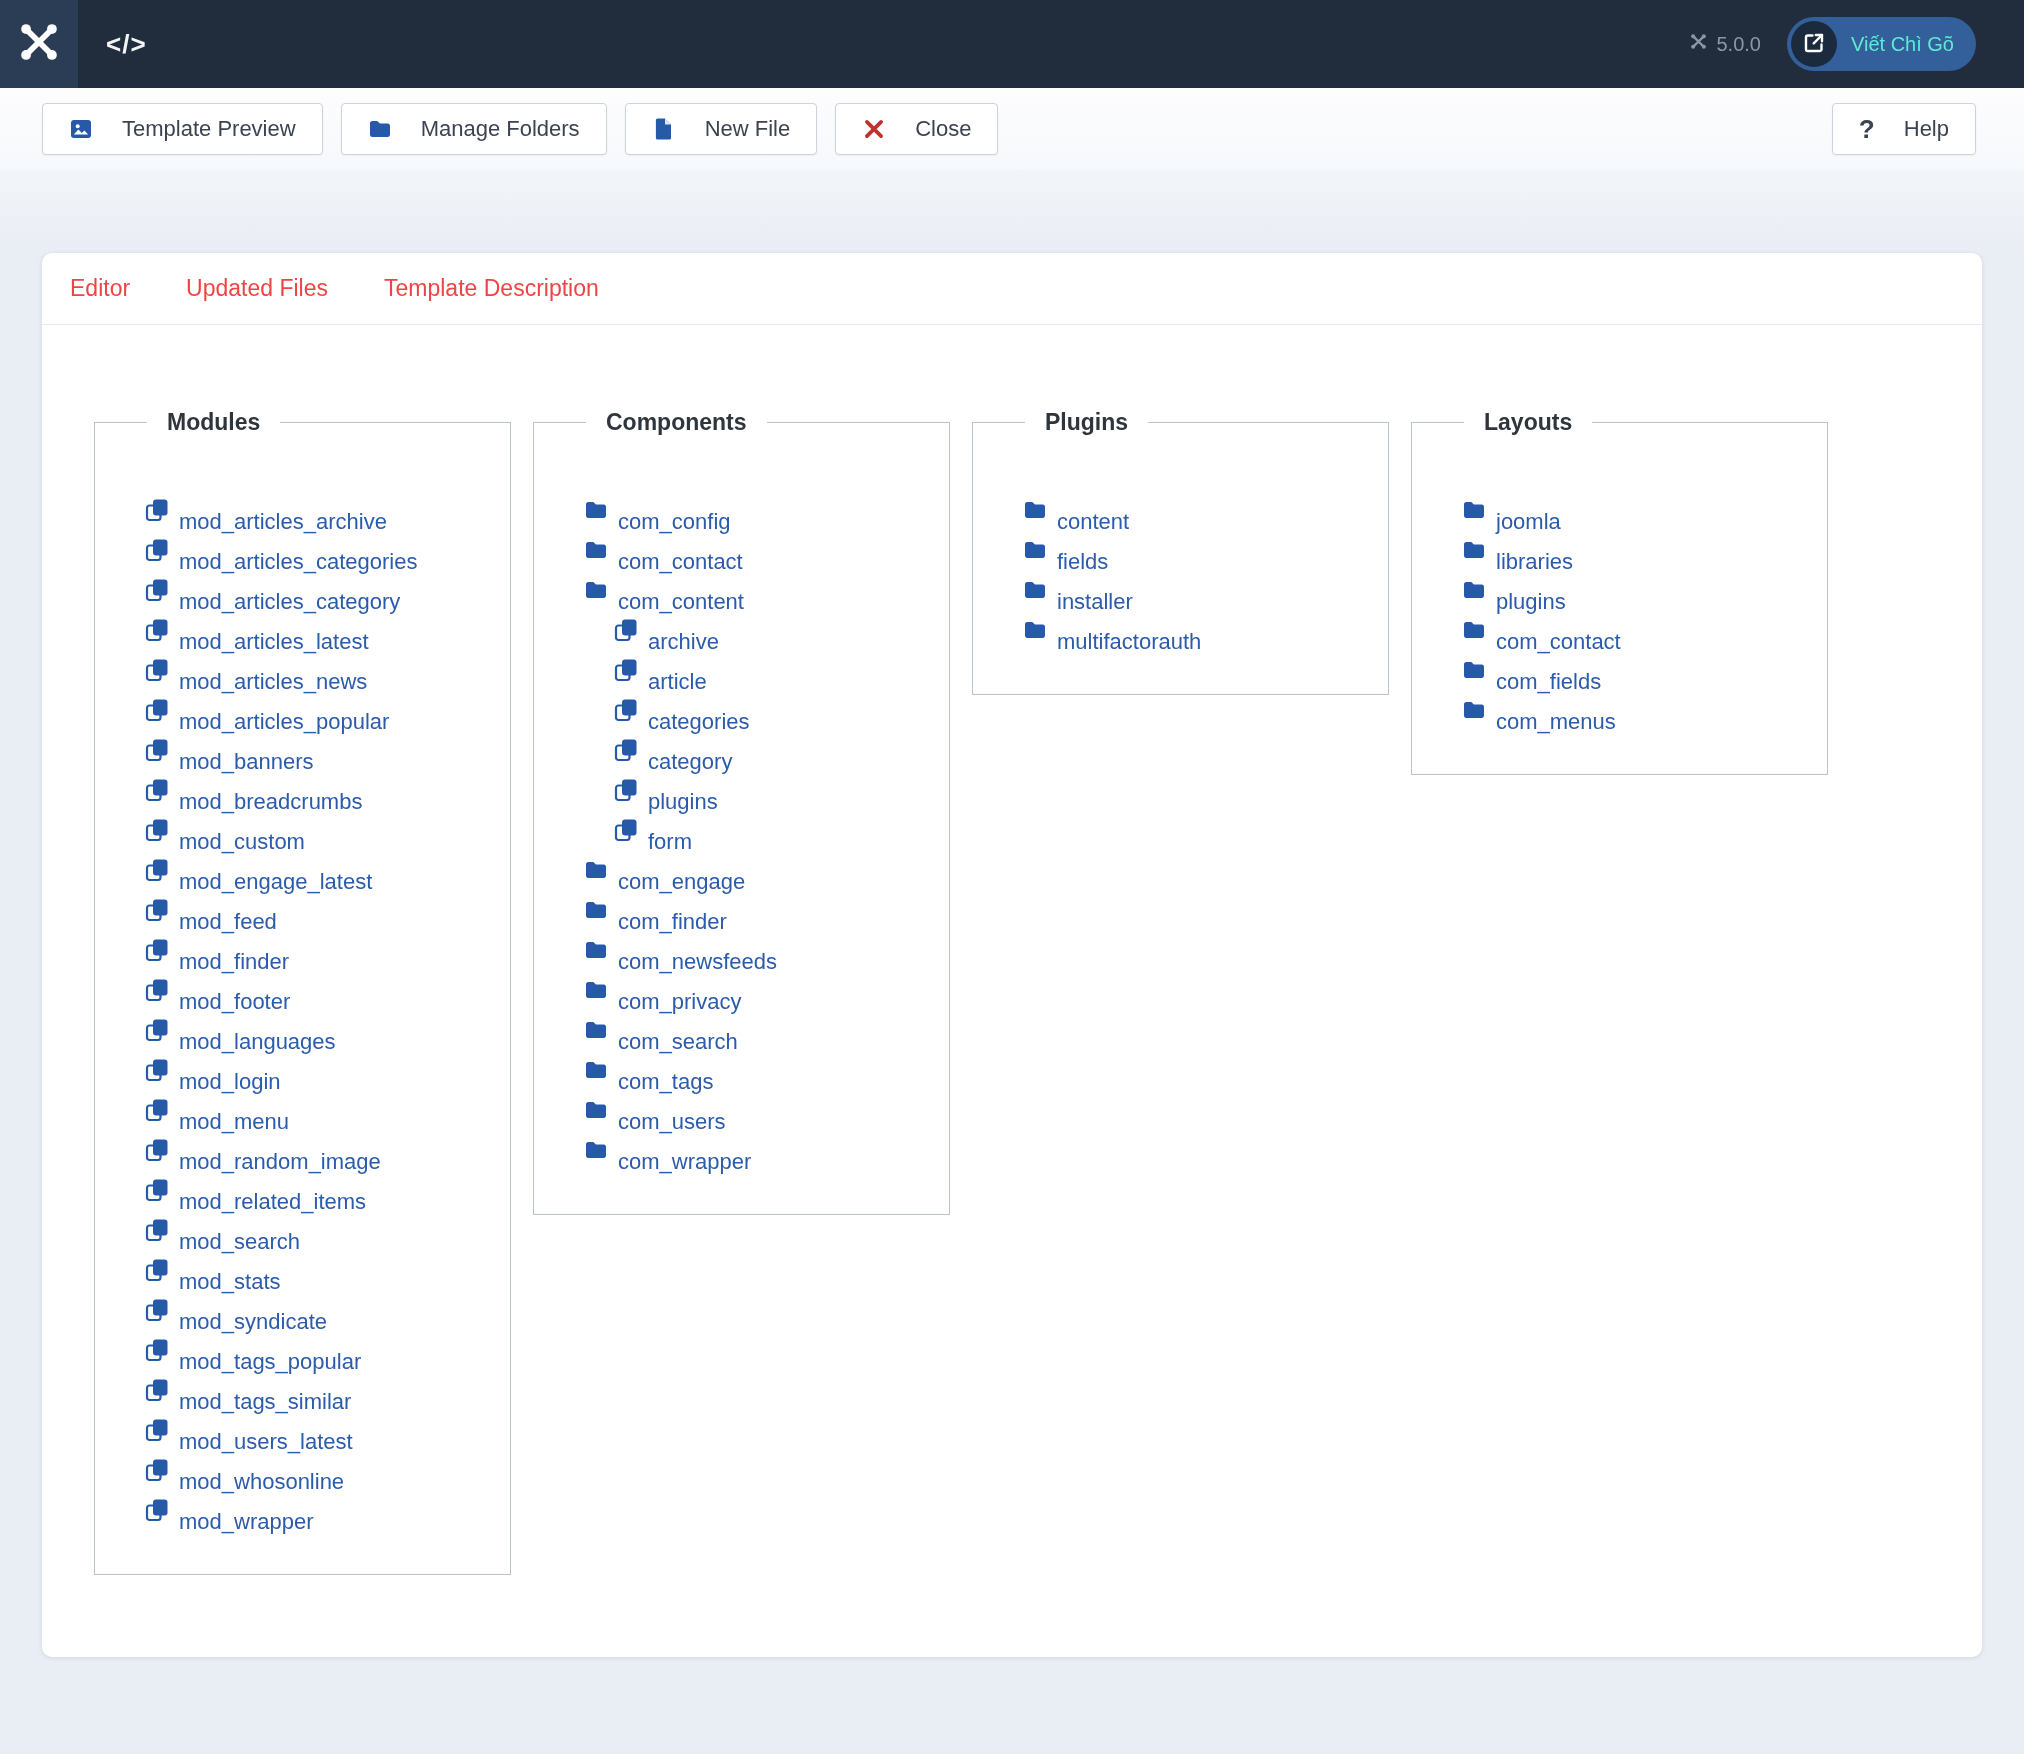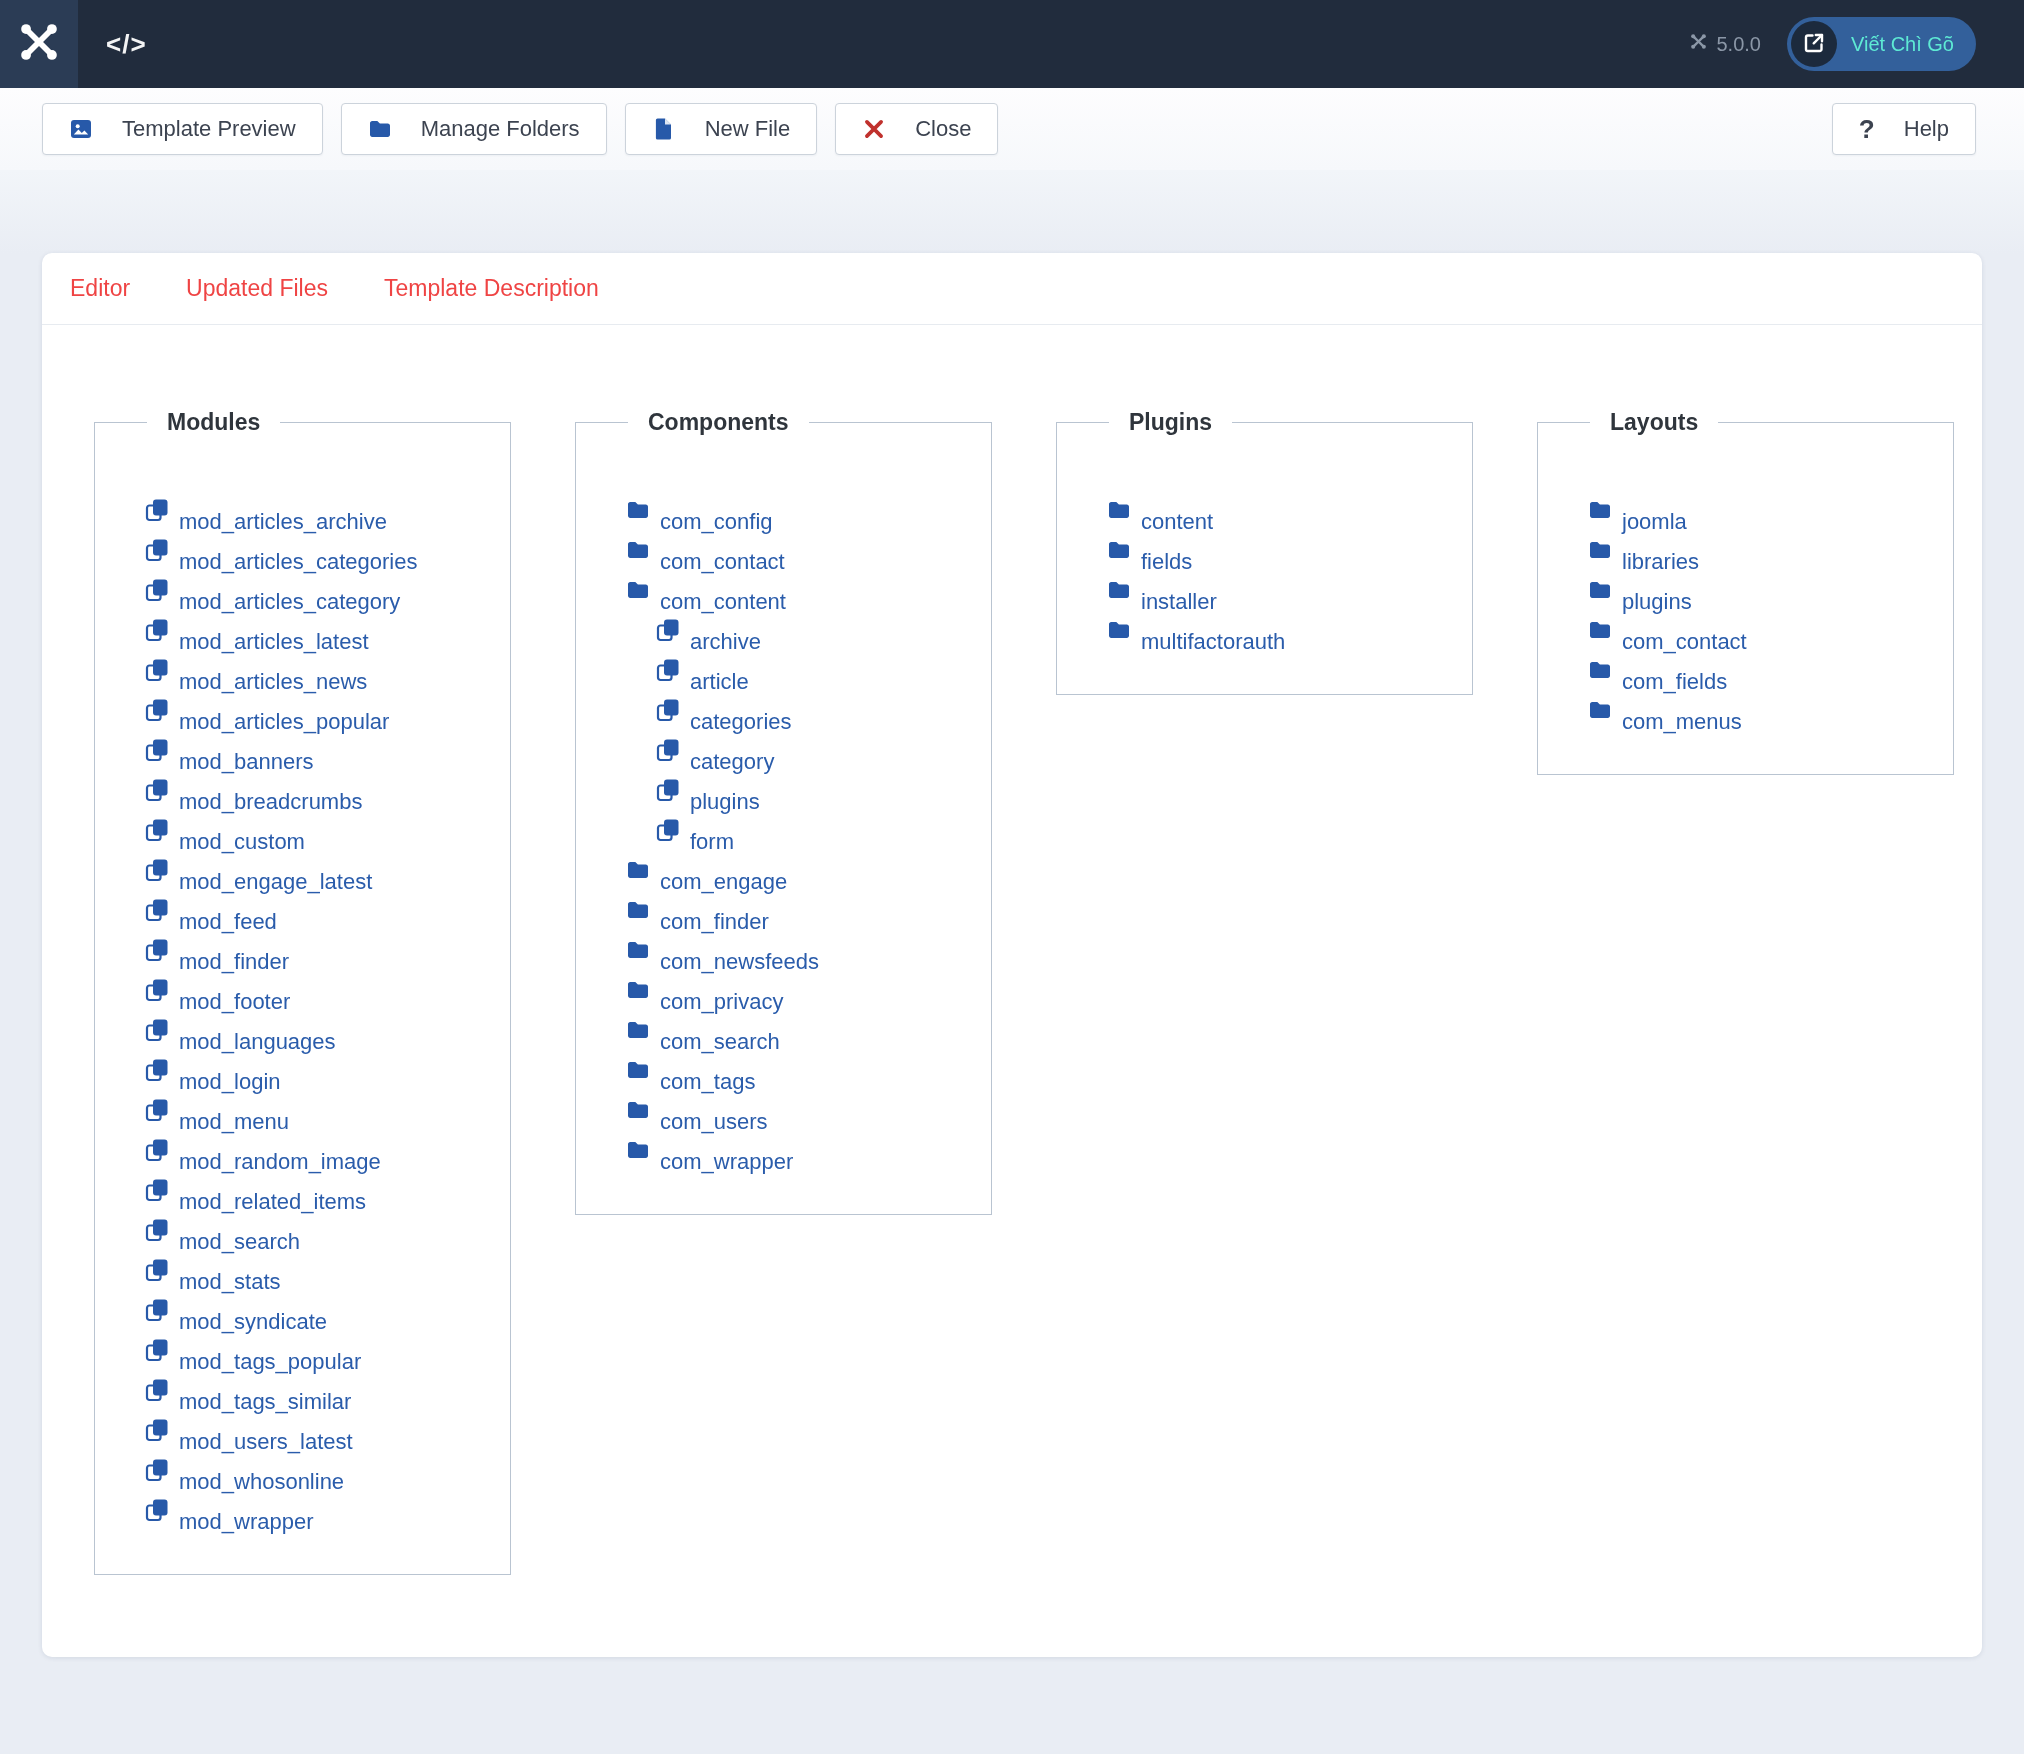--- a/index.html
+++ b/index.html
@@ -66,21 +66,21 @@
   .tab {
     padding:0 28px; display:flex; align-items:center;
     font-size:23px; color:#ef4444; cursor:pointer; white-space:nowrap;
   }
   .tab.active {
     color:#2a5cab; font-weight:bold; background:#eef2f8;
     box-shadow:inset 0 -4px 0 #4070ae;
   }
 
   
-  .content { padding:84px 52px 82px; display:flex; gap:64px; align-items:flex-start; }
+  .content { padding:84px 52px 82px; display:flex; gap:22px; align-items:flex-start; }
   fieldset.panel {
     width:417px; flex:none; border:1px solid #b9c4d1; margin:0;
     padding:54px 10px 44px 0; background:transparent;
   }
   fieldset.panel legend {
     margin-left:52px; padding:0 20px; font-size:23px; font-weight:bold; color:#2f353c;
   }
   .panel ul { list-style:none; margin:0; padding:0 0 0 50px; }
   .panel li { display:flex; align-items:center; gap:10px; height:40px; }
   .panel li.indent { margin-left:30px; }

